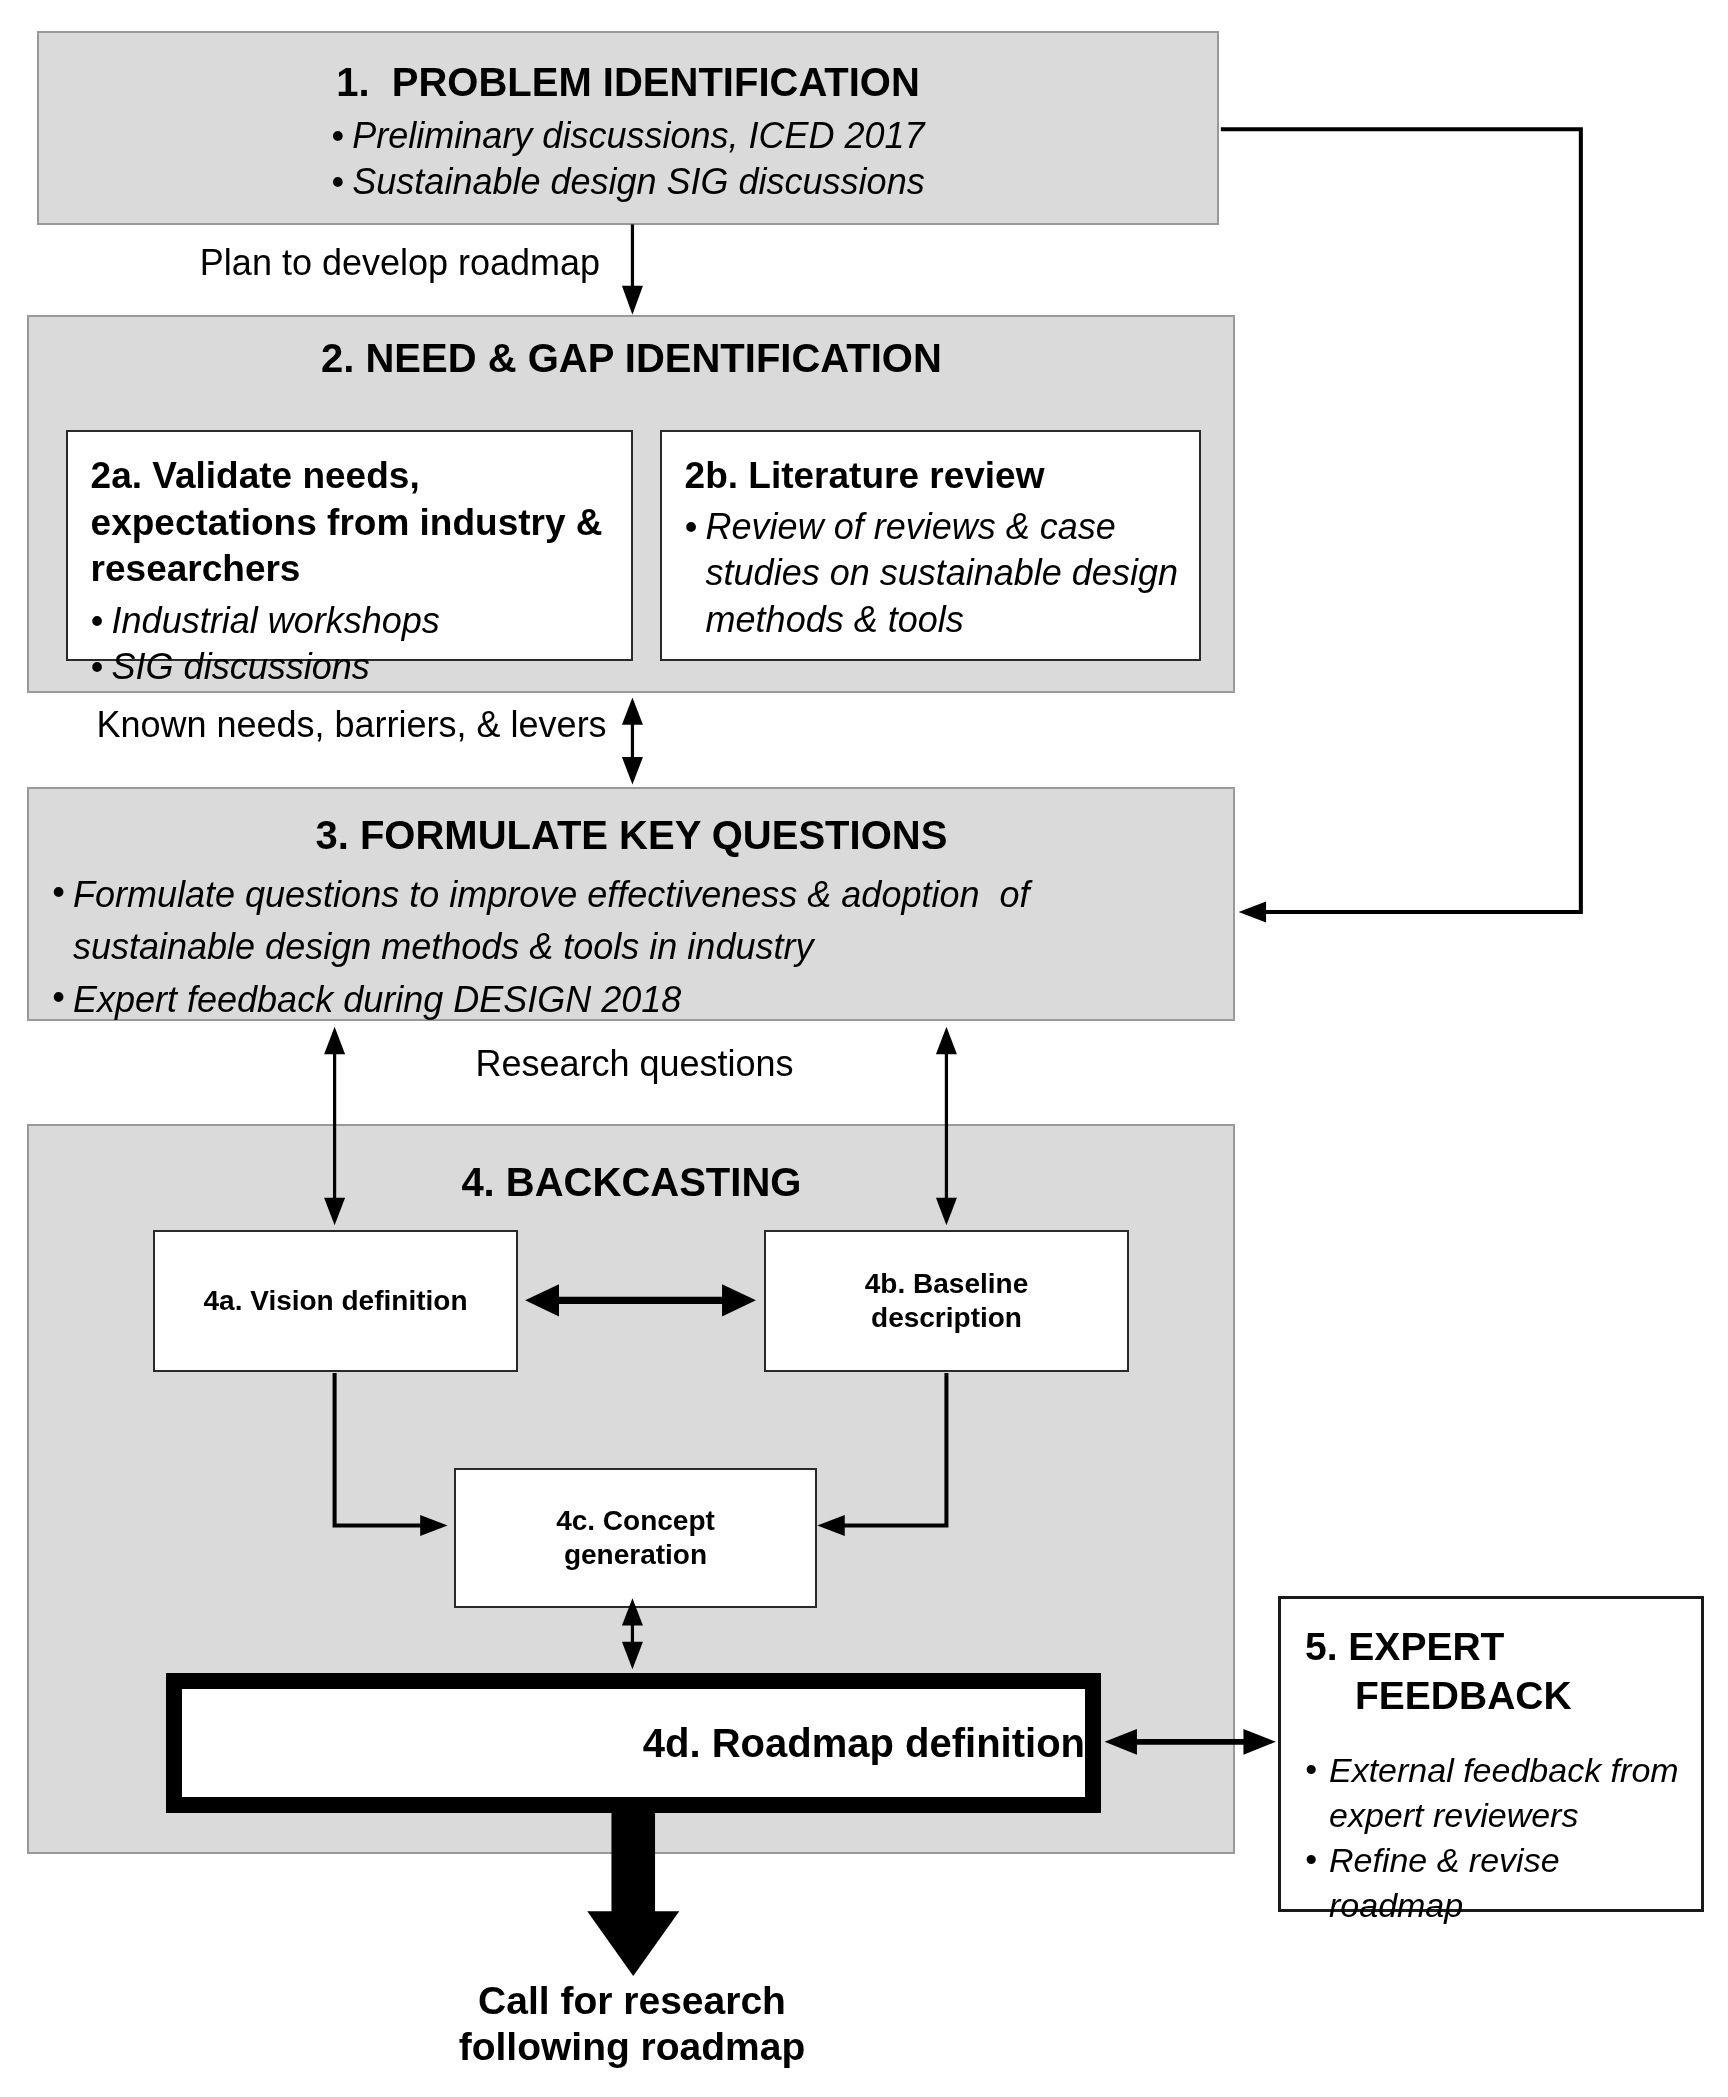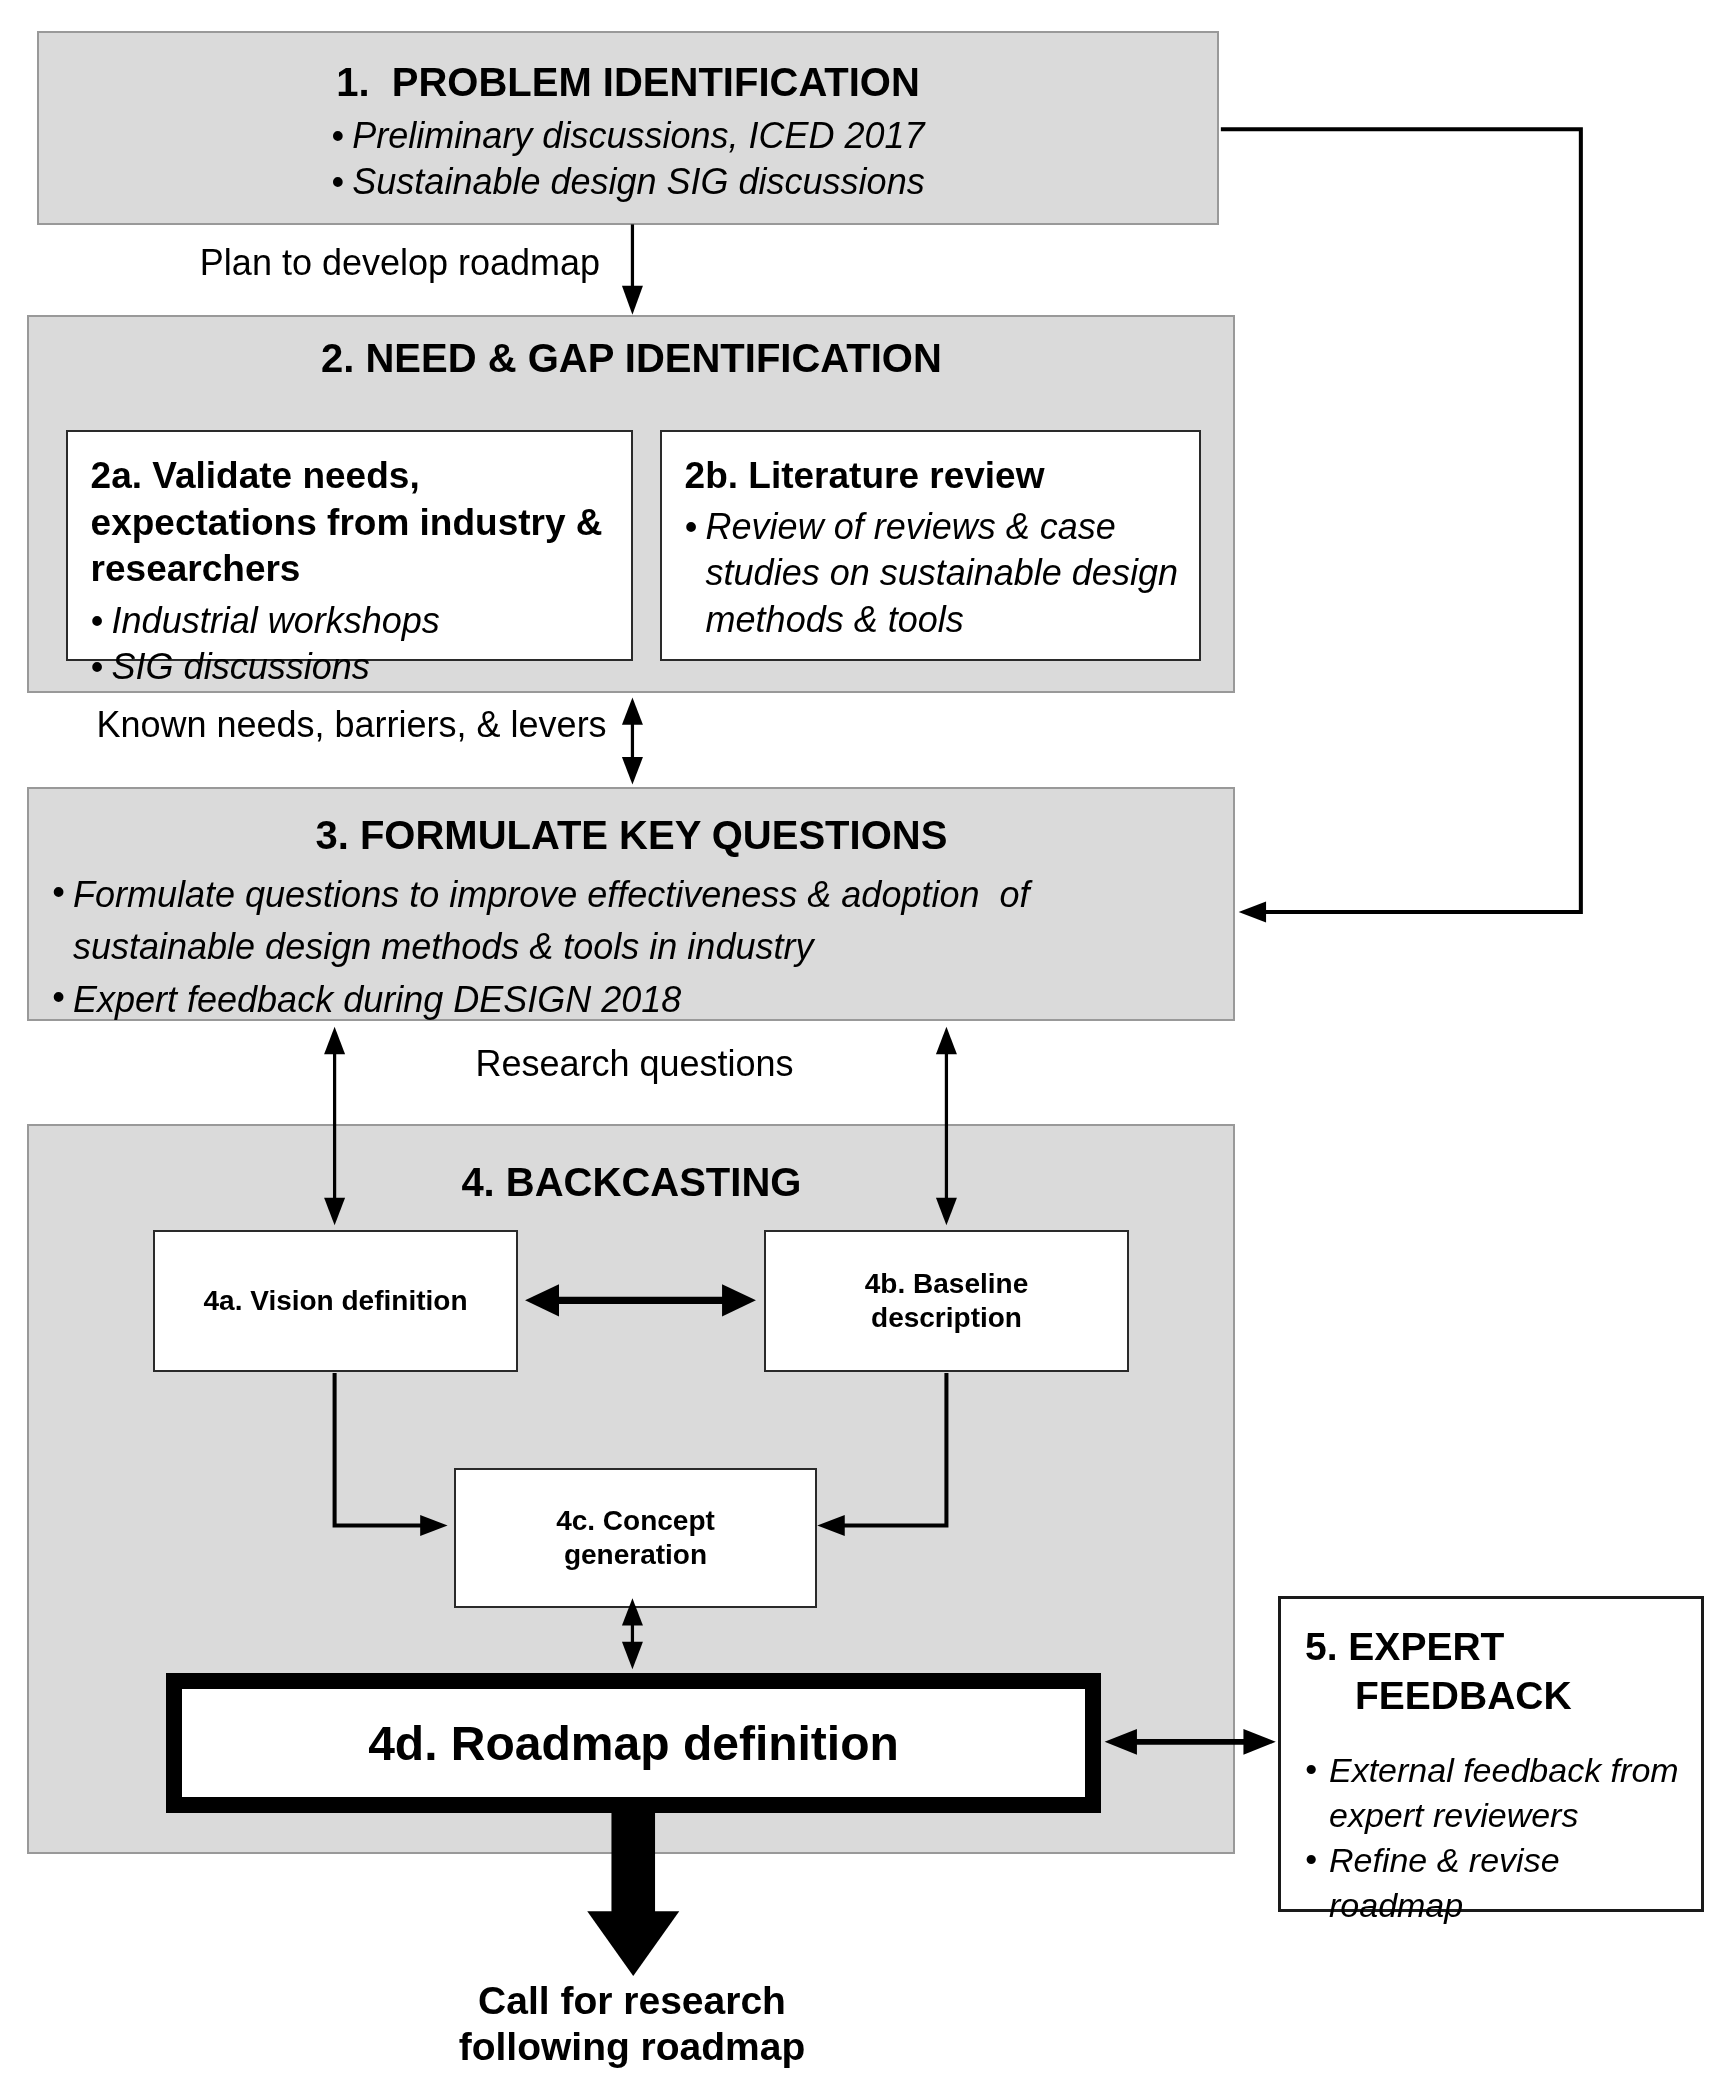--- a/index.html
+++ b/index.html
@@ -52,22 +52,22 @@
     box-sizing:border-box;
     display:flex;align-items:center;justify-content:center;
     text-align:center;
     font-weight:bold;font-size:28px;line-height:1.2;
   }
   .roadmap{
     position:absolute;
     background:#ffffff;
     border:16px solid #000000;
     box-sizing:border-box;
-    display:flex;align-items:center;justify-content:center;
-    font-weight:bold;font-size:48px;
+    display:flex;align-items:center;justify-content:flex-end;
+    font-weight:bold;font-size:40px;
   }
   .expert{
     position:absolute;
     background:#ffffff;
     border:3.2px solid #1a1a1a;
     box-sizing:border-box;
     padding:24px 21px 19.4px 24px;
   }
   .expert-title{
     font-weight:bold;font-size:39px;line-height:1.25;

